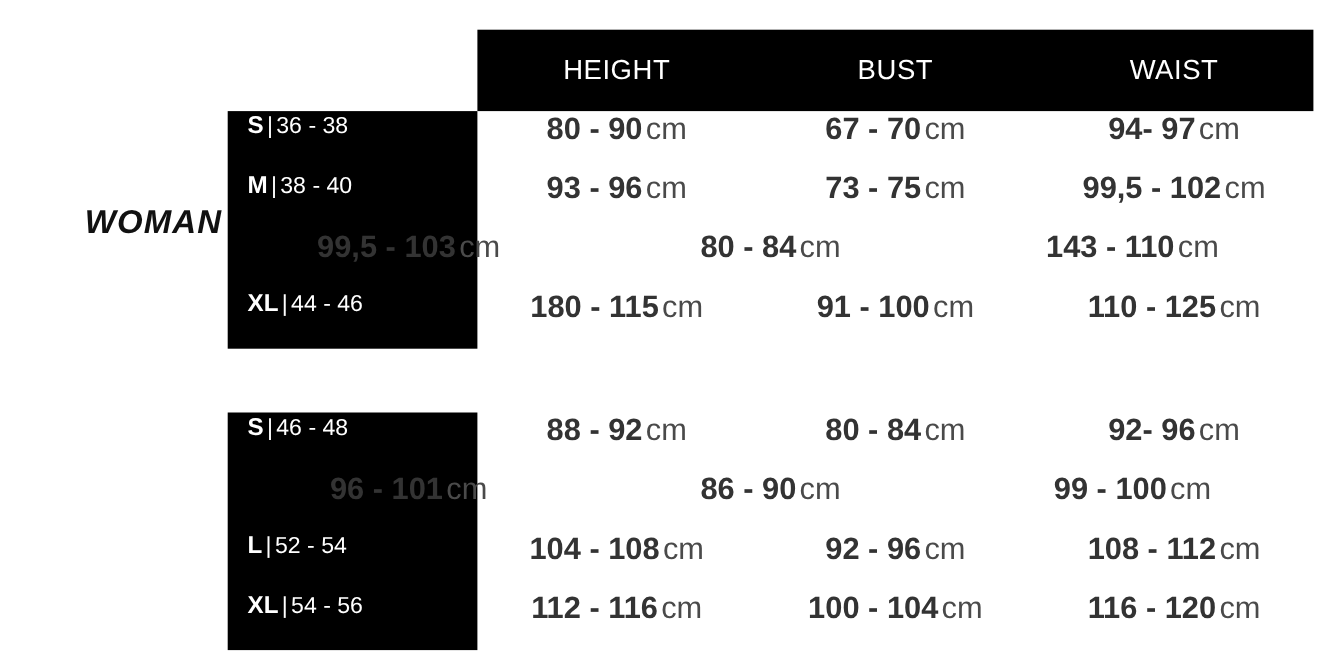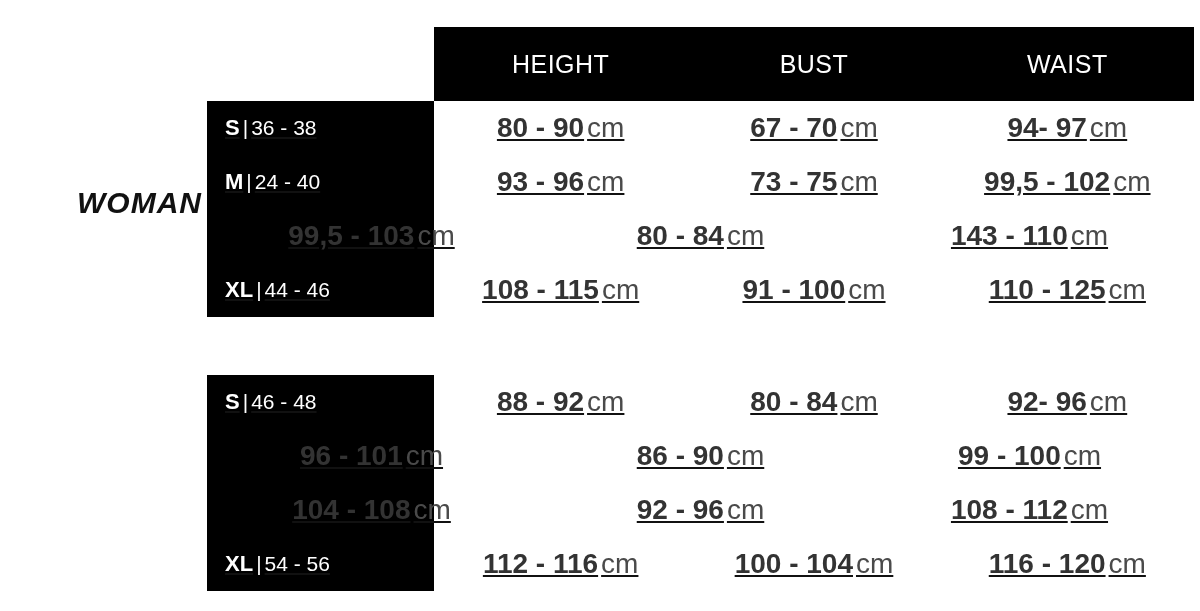--- a/index.html
+++ b/index.html
@@ -78,23 +78,21 @@
   .rows {
     position: absolute;
     left: 185px;
     width: 987px;
   }
   .rows.woman { top: 101px; }
   .rows.man   { top: 375px; }
 
   .row {
     display: flex;
-    align-items: center;
     height: 54px;
-    text-decoration: underline;
   }
 
   .cell-size {
     width: 227px;
     color: #ffffff;
     font-size: 21px;
     padding-left: 18px;
     box-sizing: border-box;
     white-space: nowrap;
   }
@@ -155,21 +153,21 @@
       <div class="cell-meas">
         <span class="val">67 - 70</span><span class="unit">cm</span>
       </div>
       <div class="cell-meas">
         <span class="val">94- 97</span><span class="unit">cm</span>
       </div>
     </div>
 
     <div class="row">
       <div class="cell-size">
-        <span class="sz">M</span><span class="sep">|</span><span class="eu">24 - 40</span>
+        <span class="sz">M</span><span class="sep">|</span><span class="eu">38 - 40</span>
       </div>
       <div class="cell-meas">
         <span class="val">93 - 96</span><span class="unit">cm</span>
       </div>
       <div class="cell-meas">
         <span class="val">73 - 75</span><span class="unit">cm</span>
       </div>
       <div class="cell-meas">
         <span class="val">99,5 - 102</span><span class="unit">cm</span>
       </div>
@@ -185,21 +183,21 @@
       <div class="cell-meas">
         <span class="val">143 - 110</span><span class="unit">cm</span>
       </div>
     </div>
 
     <div class="row">
       <div class="cell-size">
         <span class="sz">XL</span><span class="sep">|</span><span class="eu">44 - 46</span>
       </div>
       <div class="cell-meas">
-        <span class="val">108 - 115</span><span class="unit">cm</span>
+        <span class="val">180 - 115</span><span class="unit">cm</span>
       </div>
       <div class="cell-meas">
         <span class="val">91 - 100</span><span class="unit">cm</span>
       </div>
       <div class="cell-meas">
         <span class="val">110 - 125</span><span class="unit">cm</span>
       </div>
     </div>
 
   </div>
@@ -229,20 +227,23 @@
       </div>
       <div class="cell-meas">
         <span class="val">86 - 90</span><span class="unit">cm</span>
       </div>
       <div class="cell-meas">
         <span class="val">99 - 100</span><span class="unit">cm</span>
       </div>
     </div>
 
     <div class="row">
+      <div class="cell-size">
+        <span class="sz">L</span><span class="sep">|</span><span class="eu">52 - 54</span>
+      </div>
       <div class="cell-meas">
         <span class="val">104 - 108</span><span class="unit">cm</span>
       </div>
       <div class="cell-meas">
         <span class="val">92 - 96</span><span class="unit">cm</span>
       </div>
       <div class="cell-meas">
         <span class="val">108 - 112</span><span class="unit">cm</span>
       </div>
     </div>

